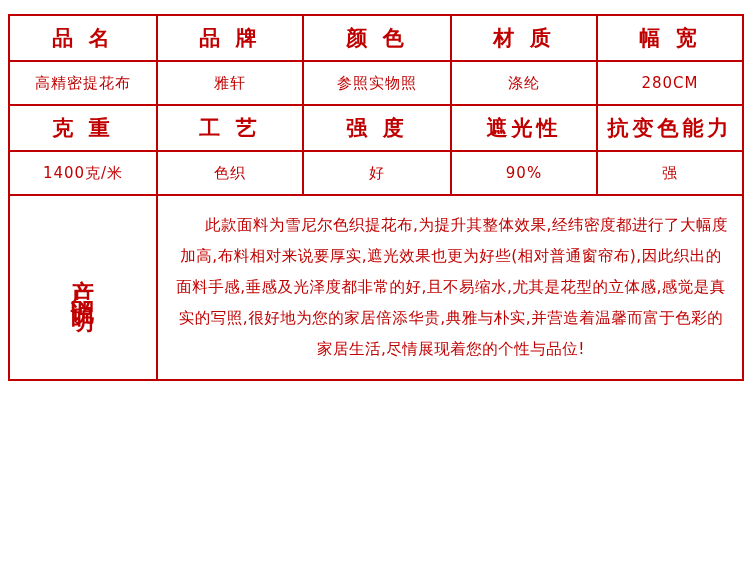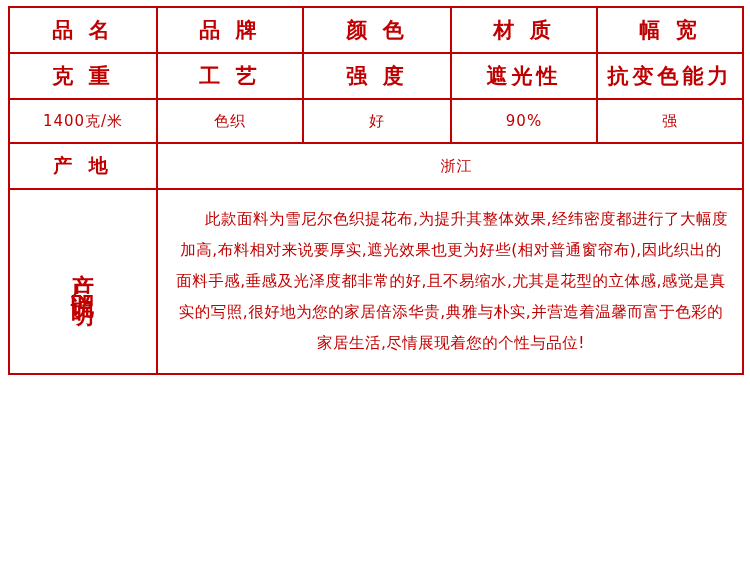--- a/index.html
+++ b/index.html
@@ -10,21 +10,21 @@
   body {
     width: 750px;
     height: 566px;
     font-family: "DejaVu Sans", "Liberation Sans", sans-serif;
     color: #c00000;
   }
   .sheet {
     width: 750px;
     height: 566px;
     box-sizing: border-box;
-    padding: 6px 8px 6px 8px;
+    padding: 14px 8px 6px 8px;
   }
   table.spec {
     width: 734px;
     border-collapse: collapse;
     table-layout: fixed;
   }
   table.spec td {
     border: 2px solid #c00000;
     text-align: center;
     vertical-align: middle;
@@ -105,38 +105,41 @@
     </colgroup>
     <tbody>
       <tr>
         <td class="hdr">品  名</td>
         <td class="hdr">品  牌</td>
         <td class="hdr">颜  色</td>
         <td class="hdr">材  质</td>
         <td class="hdr">幅  宽</td>
       </tr>
       <tr>
+        <td class="val">高精密提花布</td>
+        <td class="val">雅轩</td>
+        <td class="val">参照实物照</td>
+        <td class="val">涤纶</td>
+        <td class="val">280CM</td>
+      </tr>
+      <tr>
         <td class="hdr">克  重</td>
         <td class="hdr">工  艺</td>
         <td class="hdr">强  度</td>
         <td class="hdr">遮光性</td>
         <td class="hdr">抗变色能力</td>
       </tr>
       <tr>
         <td class="val">1400克/米</td>
         <td class="val">色织</td>
         <td class="val">好</td>
         <td class="val">90%</td>
         <td class="val">强</td>
       </tr>
       <tr>
-        <td class="left-hdr">产  地</td>
-        <td class="row-text" colspan="4">浙江</td>
-      </tr>
-      <tr>
         <td class="desc-label">
           <span class="vert" style="writing-mode: vertical-rl; text-orientation: upright; letter-spacing: 10px;">产品说明</span>
         </td>
         <td class="desc-body" colspan="4">
           <p>此款面料为雪尼尔色织提花布,为提升其整体效果,经纬密度都进行了大幅度加高,布料相对来说要厚实,遮光效果也更为好些(相对普通窗帘布),因此织出的面料手感,垂感及光泽度都非常的好,且不易缩水,尤其是花型的立体感,感觉是真实的写照,很好地为您的家居倍添华贵,典雅与朴实,并营造着温馨而富于色彩的家居生活,尽情展现着您的个性与品位!</p>
         </td>
       </tr>
     </tbody>
   </table>
 </div>

